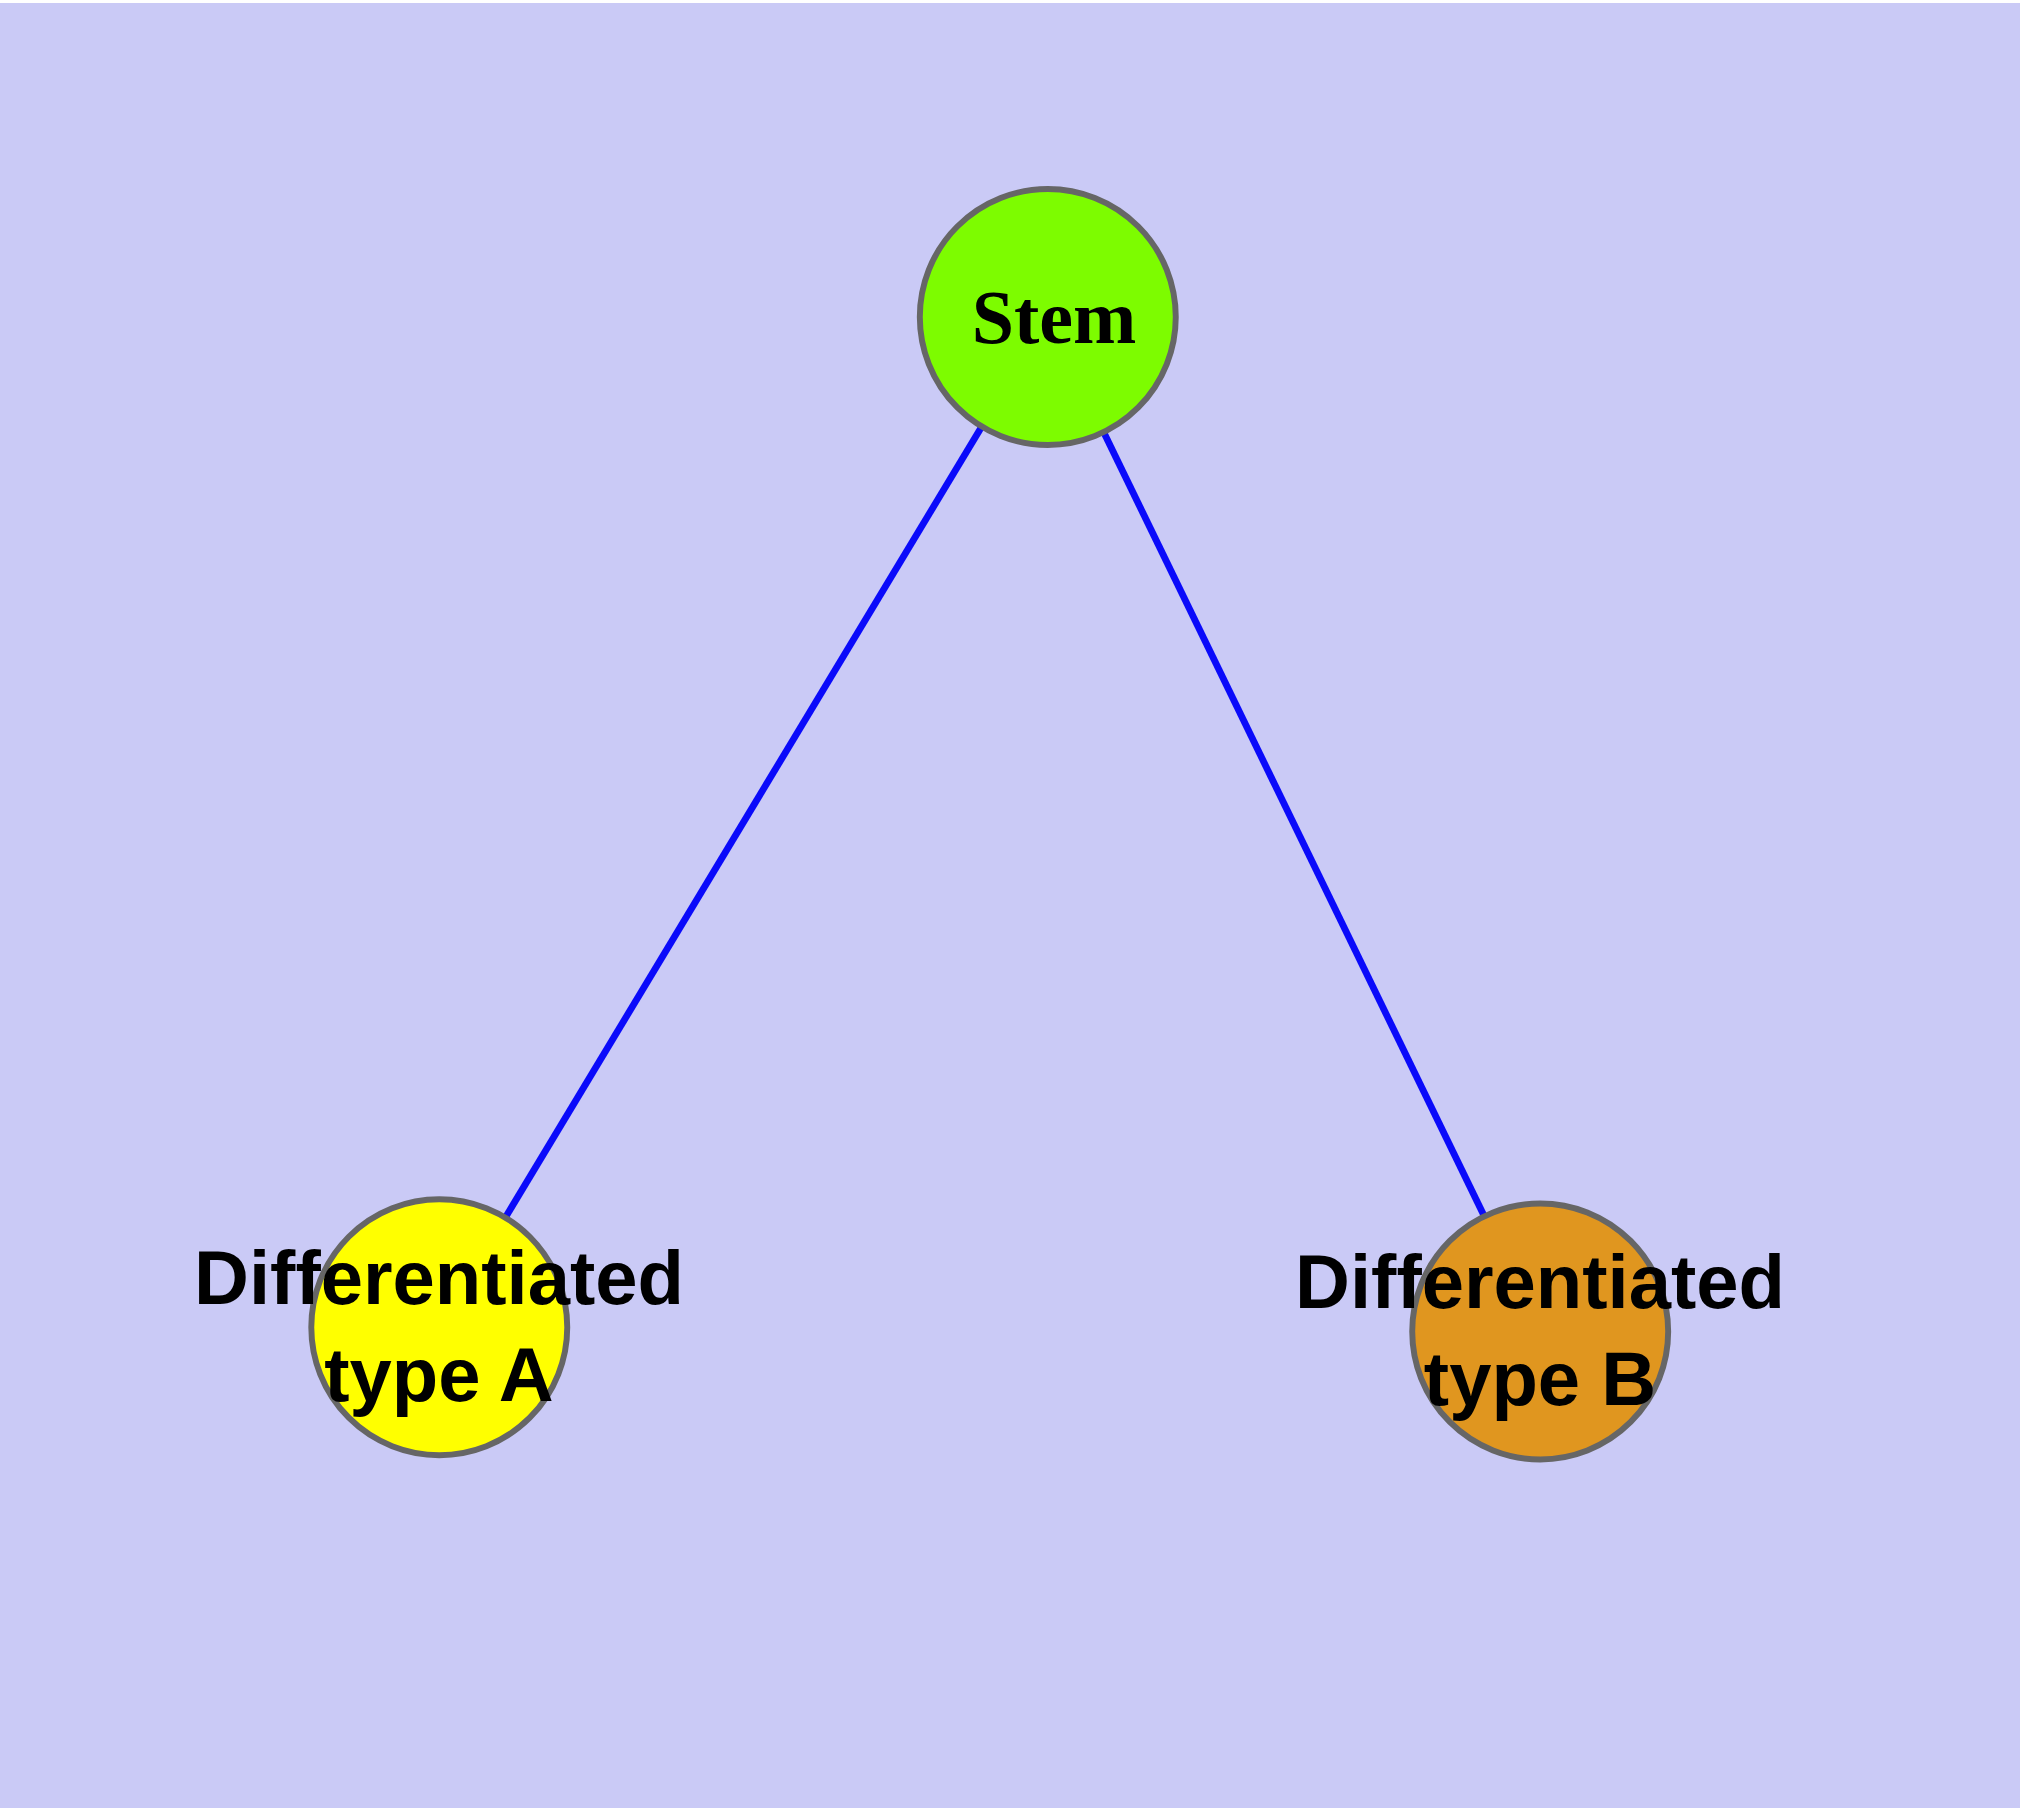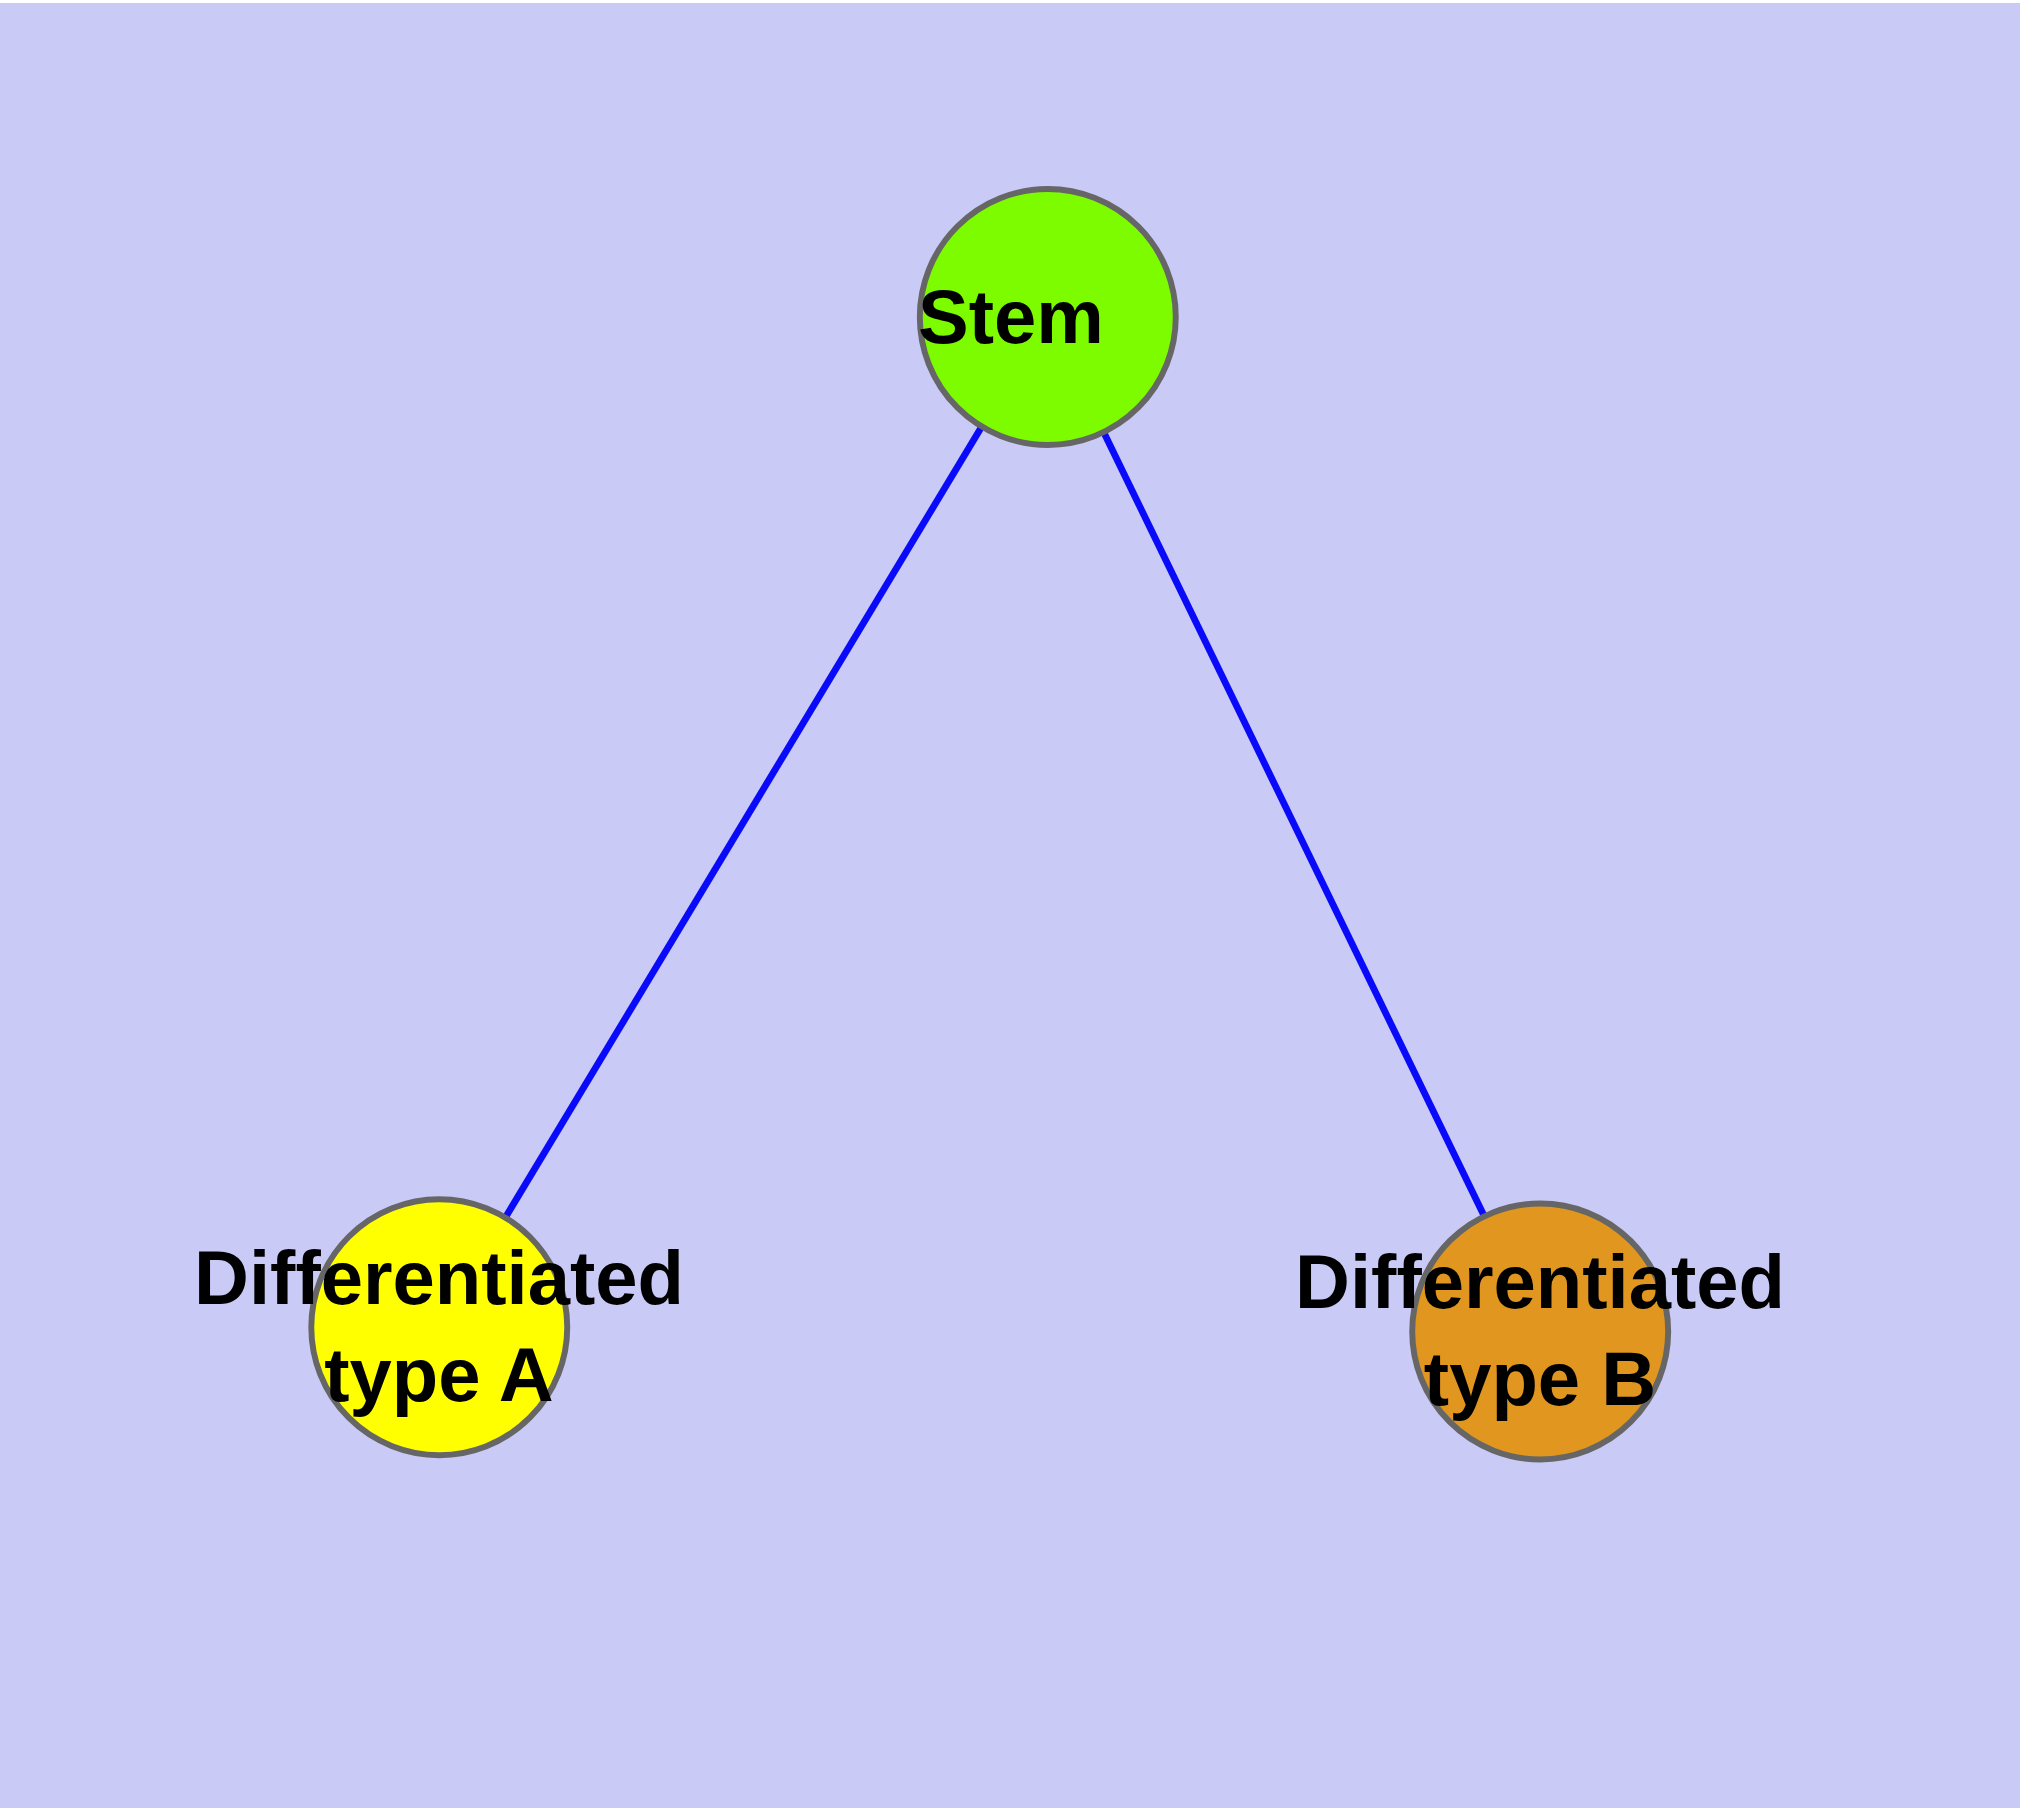--- a/index.html
+++ b/index.html
@@ -55,20 +55,20 @@
 <div class="canvas">
   <div class="panel" style="background: rgb(202, 202, 246);"></div>
   <svg class="graph-layer" xmlns="http://www.w3.org/2000/svg" viewBox="0 0 2384 2138">
       <line x1="1236" y1="374" x2="518" y2="1566" stroke="#0A0AFA" stroke-width="8"></line>
       <line x1="1236" y1="374" x2="1817" y2="1571" stroke="#0A0AFA" stroke-width="8"></line>
       <circle cx="1236" cy="374" r="151" fill="#7DFC00" stroke="#666666" stroke-width="7"></circle>
       <circle cx="518" cy="1566" r="151" fill="#FFFF00" stroke="#666666" stroke-width="7"></circle>
       <circle cx="1817" cy="1571" r="151" fill="#E0961F" stroke="#666666" stroke-width="7"></circle>
     </svg>
   <div class="labels-layer">
-      <div class="node-label" style="left: 1011px; top: 317px; color: rgb(0, 0, 0);">Stem</div>
+      <div class="node-label" style="left: 1054px; top: 317px; color: rgb(0, 0, 0); font-family: Liberation Serif, serif;">Stem</div>
       <div class="node-label" style="left: 439px; top: 1327px; color: rgb(0, 0, 0);">Differentiated
 type A</div>
       <div class="node-label" style="left: 1540px; top: 1331px; color: rgb(0, 0, 0);">Differentiated
 type B</div>
     </div>
 </div>
 
 
 </body></html>

